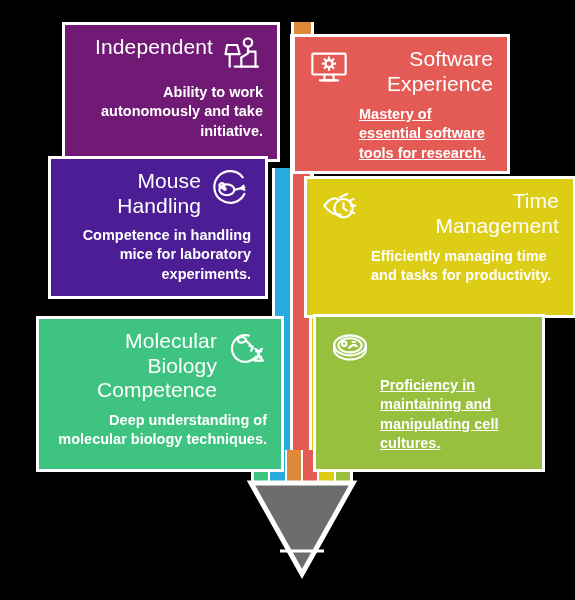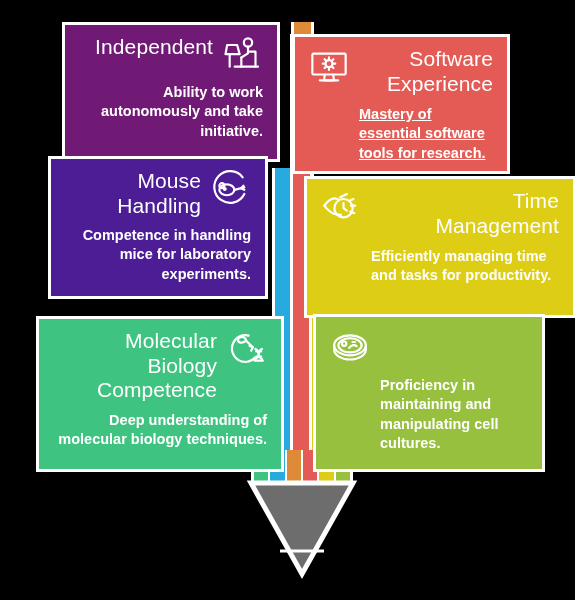--- a/index.html
+++ b/index.html
@@ -227,17 +227,17 @@
           <svg viewBox="0 0 48 48" fill="none" stroke="#ffffff" stroke-width="2.6" stroke-linecap="round" stroke-linejoin="round" xmlns="http://www.w3.org/2000/svg">
             <ellipse cx="24" cy="22" rx="19" ry="12"></ellipse>
             <path d="M5 22 L5 27 A19 12 0 0 0 43 27 L43 22"></path>
             <ellipse cx="24" cy="22" rx="14" ry="8.5"></ellipse>
             <circle cx="17" cy="20" r="2.6"></circle>
             <path d="M23 25 C26 21 30 21 32 23"></path>
             <path d="M27 18 L30 18"></path>
           </svg>
         </span>
       </div>
-      <div class="desc align-left" style="padding-left:50px;">Proficiency in maintaining and manipulating cell cultures.</div>
+      <div class="desc align-left" style="padding-left:50px;text-decoration:underline;">Proficiency in maintaining and manipulating cell cultures.</div>
     </div>
   </div>
 
 </div>
 
 </body></html>

